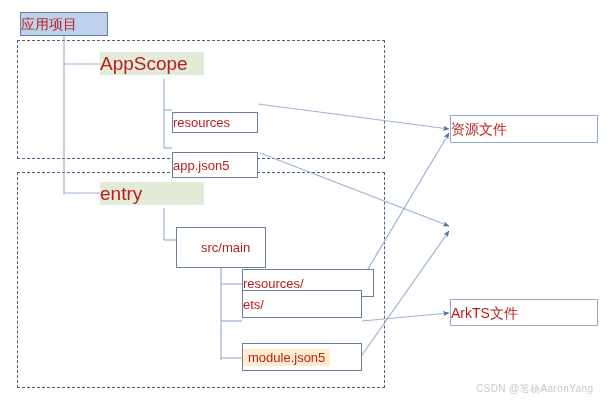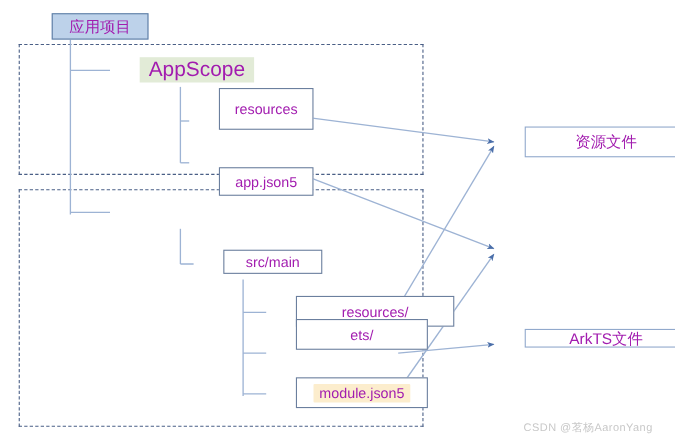--- a/index.html
+++ b/index.html
@@ -23,26 +23,25 @@
     top: 0;
     width: 614px;
     height: 404px;
     pointer-events: none;
   }
   .node {
     position: absolute;
     box-sizing: border-box;
     display: flex;
     align-items: center;
-    justify-content: center;
+    justify-content: flex-start;
     font-size: 13px;
-    color: #a21caf;
+    color: #b91c1c;
     white-space: nowrap;
     line-height: 1;
-    margin-left: 27px;
   }
   
   .node.root {
     background: #bdd2ea;
     border: 1px solid #5f7fa6;
     font-size: 14px;
   }
   
   .node.group {
     background: #e2ebd7;
@@ -132,49 +131,52 @@
   </svg>
 
   <div class="node root" style="left:20px; top:12px; width:88px; height:24px;">
     <span>应用项目</span>
   </div>
 
   <div class="node group" style="left:100px; top:52px; width:104px; height:23px;">
     <span>AppScope</span>
   </div>
 
-  <div class="node file" style="left:172px; top:80px; width:86px; height:38px;">
+  <div class="node file" style="left:172px; top:112px; width:86px; height:21px;">
     <span>resources</span>
   </div>
 
   <div class="node file" style="left:172px; top:152px; width:86px; height:26px;">
     <span>app.json5</span>
   </div>
 
+  <div class="node group" style="left:100px; top:182px; width:104px; height:23px;">
+    <span>entry</span>
+  </div>
 
-  <div class="node file" style="left:176px; top:227px; width:90px; height:22px;">
+  <div class="node file" style="left:176px; top:227px; width:90px; height:41px;padding-left:24px;">
     <span>src/main</span>
   </div>
 
-  <div class="node file" style="left:242px; top:269px; width:144px; height:28px;">
+  <div class="node file" style="left:242px; top:269px; width:132px; height:28px;">
     <span>resources/</span>
   </div>
 
   <div class="node file" style="left:242px; top:290px; width:120px; height:28px;">
     <span>ets/</span>
   </div>
 
   <div class="node file" style="left:242px; top:343px; width:120px; height:28px;">
     <span class="hl">module.json5</span>
   </div>
 
   <div class="node category" style="left:450px; top:115px; width:148px; height:28px;">
     <span>资源文件</span>
   </div>
 
 
-  <div class="node category" style="left:450px; top:299px; width:148px; height:17px;">
+  <div class="node category" style="left:450px; top:299px; width:148px; height:27px;">
     <span>ArkTS文件</span>
   </div>
 
   <div class="watermark" style="left:476px; top:382px;">CSDN @茗杨AaronYang</div>
 
 </div>
 
 </body></html>

